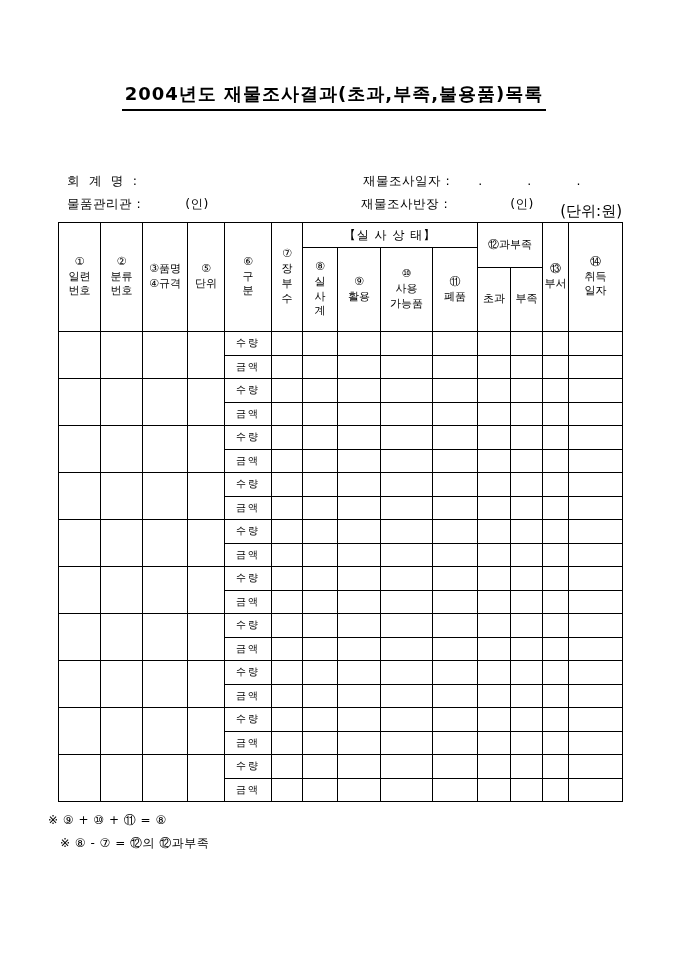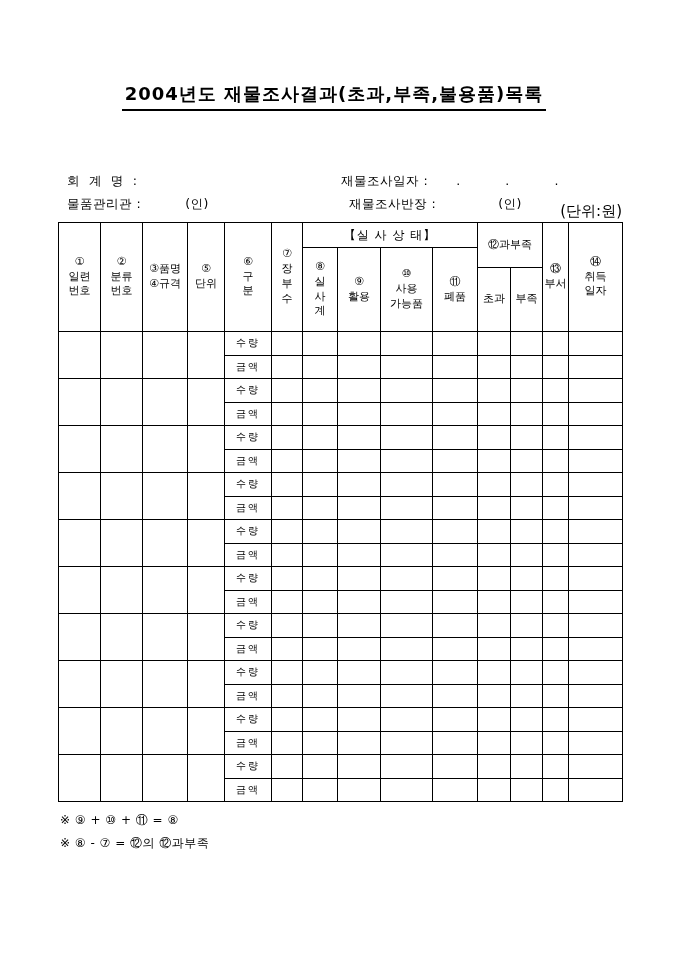--- a/index.html
+++ b/index.html
@@ -58,29 +58,29 @@
 <body>
 
 <div class="abs title-wrap">
   <span class="doc-title">2004년도 재물조사결과(초과,부족,불용품)목록</span>
 </div>
 
 <div class="abs field" style="top:158px;left:58px;text-align:right;">
   <span>회  계  명  :</span>
 </div>
 
-<div class="abs field" style="top:158px;left:332px;">
+<div class="abs field" style="top:158px;left:354px;">
   <span>재물조사일자 :</span><span style="margin-left:28px">.          .          .</span>
 </div>
 
 <div class="abs field" style="top:181px;left:58px;">
   <span>물품관리관 :</span><span style="margin-left:44px">(인)</span>
 </div>
 
-<div class="abs field" style="top:181px;left:340px;">
+<div class="abs field" style="top:181px;left:352px;">
   <span>재물조사반장 :</span><span style="margin-left:62px">(인)</span>
 </div>
 
 <div class="abs unit-note">(단위:원)</div>
 
 <table class="sheet">
   <colgroup>
     <col style="width:42px">
       <col style="width:42px">
       <col style="width:45px">
@@ -418,14 +418,14 @@
         <td></td>
         <td></td>
         <td></td>
         <td></td>
         <td></td>
         <td></td>
       </tr>
     </tbody>
 </table>
 
-<div class="abs note" style="top:812px;left:60px;">※ ⑨ + ⑩ + ⑪ = ⑧</div>
+<div class="abs note" style="top:812px;left:48px;">※ ⑨ + ⑩ + ⑪ = ⑧</div>
 <div class="abs note" style="top:835px;left:60px;">※ ⑧ - ⑦ = ⑫의 ⑫과부족</div>
 
 </body></html>

